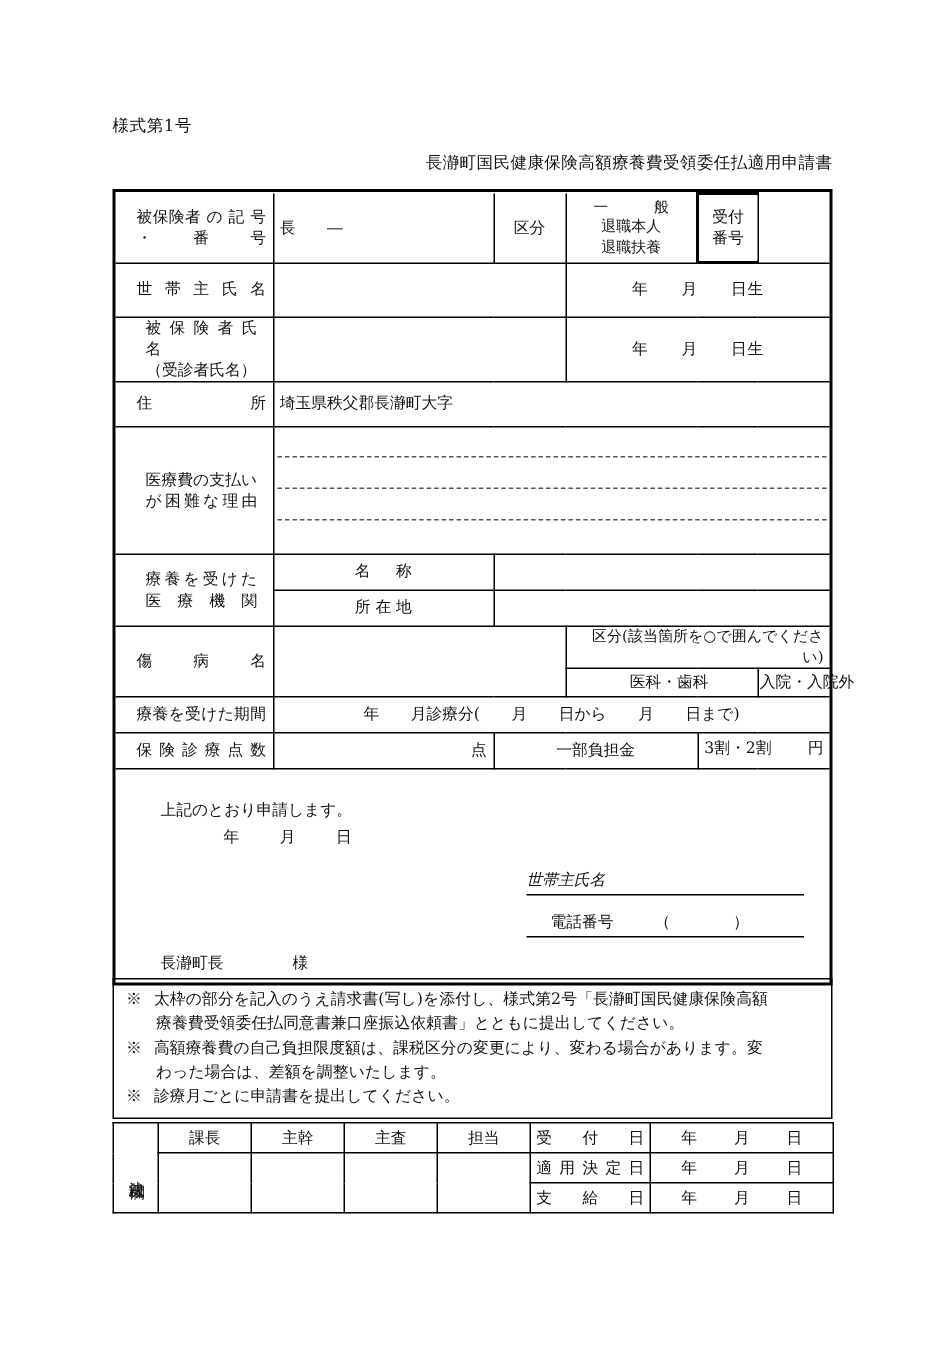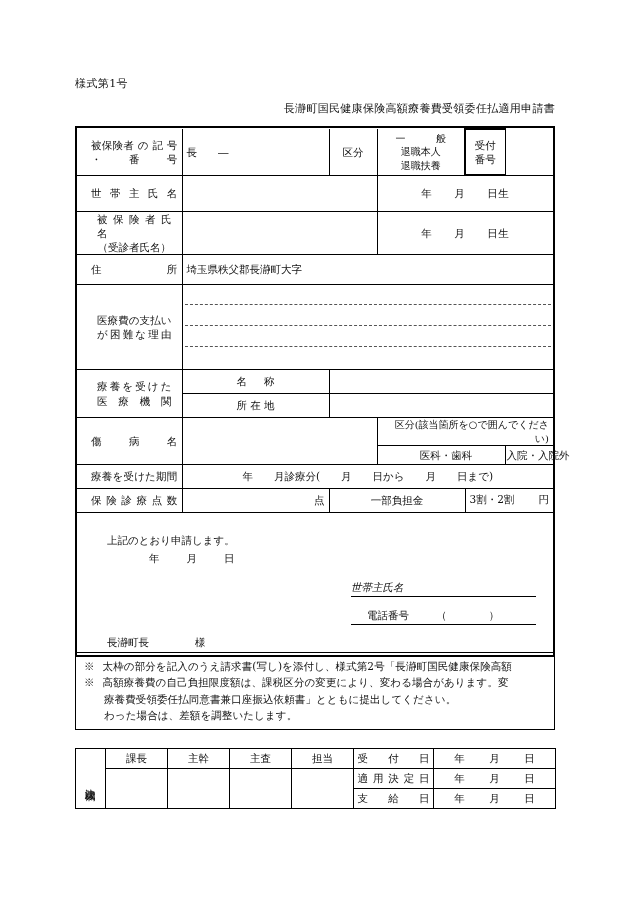--- a/index.html
+++ b/index.html
@@ -354,28 +354,31 @@
           </td>
         </tr>
       </tbody>
     </table>
   </div>
 
   <div class="notes">
     <div class="note">
       <span class="mk">※</span><span>太枠の部分を記入のうえ請求書(写し)を添付し、様式第2号「長瀞町国民健康保険高額</span>
     </div>
+    <div class="note ind" style="padding-left:20px;text-indent:0">
+      <span>療養費受領委任払同意書兼口座振込依頼書」とともに提出してください。</span>
+    </div>
     <div class="note">
       <span class="mk">※</span><span>高額療養費の自己負担限度額は、課税区分の変更により、変わる場合があります。変</span>
     </div>
     <div class="note ind" style="padding-left:20px;text-indent:0">
-      <span>療養費受領委任払同意書兼口座振込依頼書」とともに提出してください。</span>
+      <span>わった場合は、差額を調整いたします。</span>
     </div>
-    <div class="note ind" style="padding-left:20px;text-indent:0">
-      <span>わった場合は、差額を調整いたします。</span>
+    <div class="note">
+      <span class="mk">※</span><span>診療月ごとに申請書を提出してください。</span>
     </div>
   </div>
 
   <div class="approval">
     <table class="appr">
       <colgroup>
         <col style="width:30px">
         <col style="width:62px">
         <col style="width:62px">
         <col style="width:62px">

